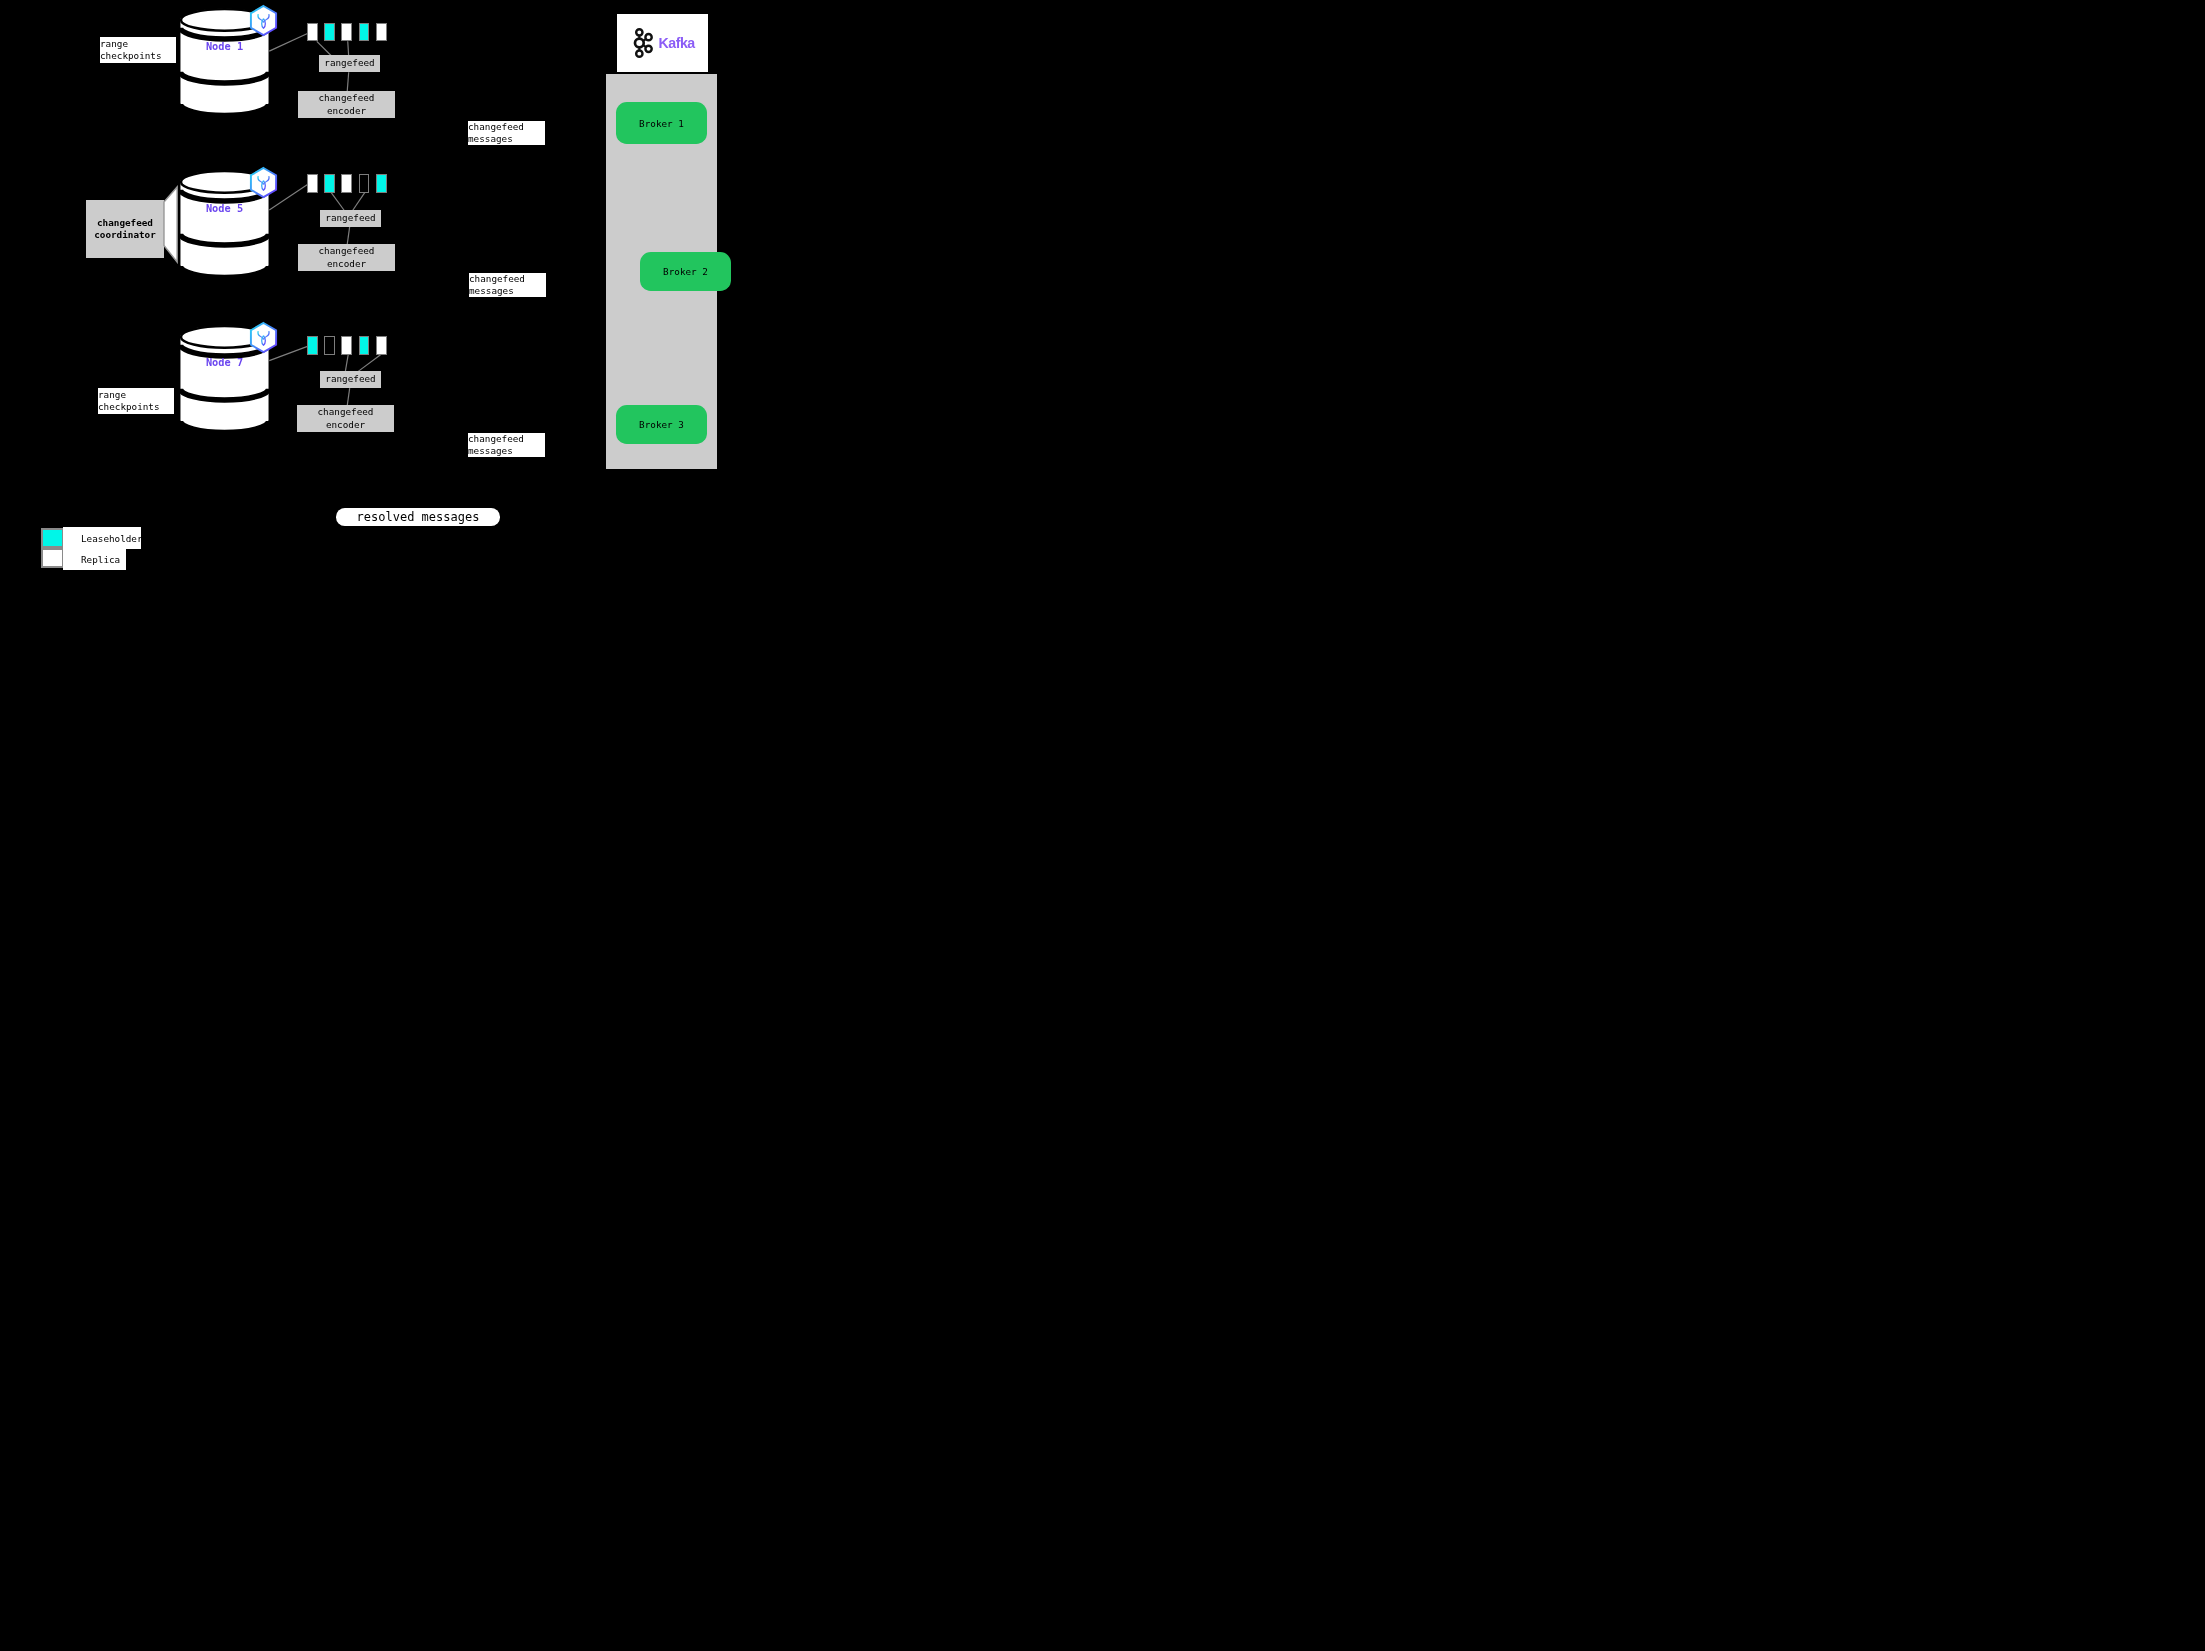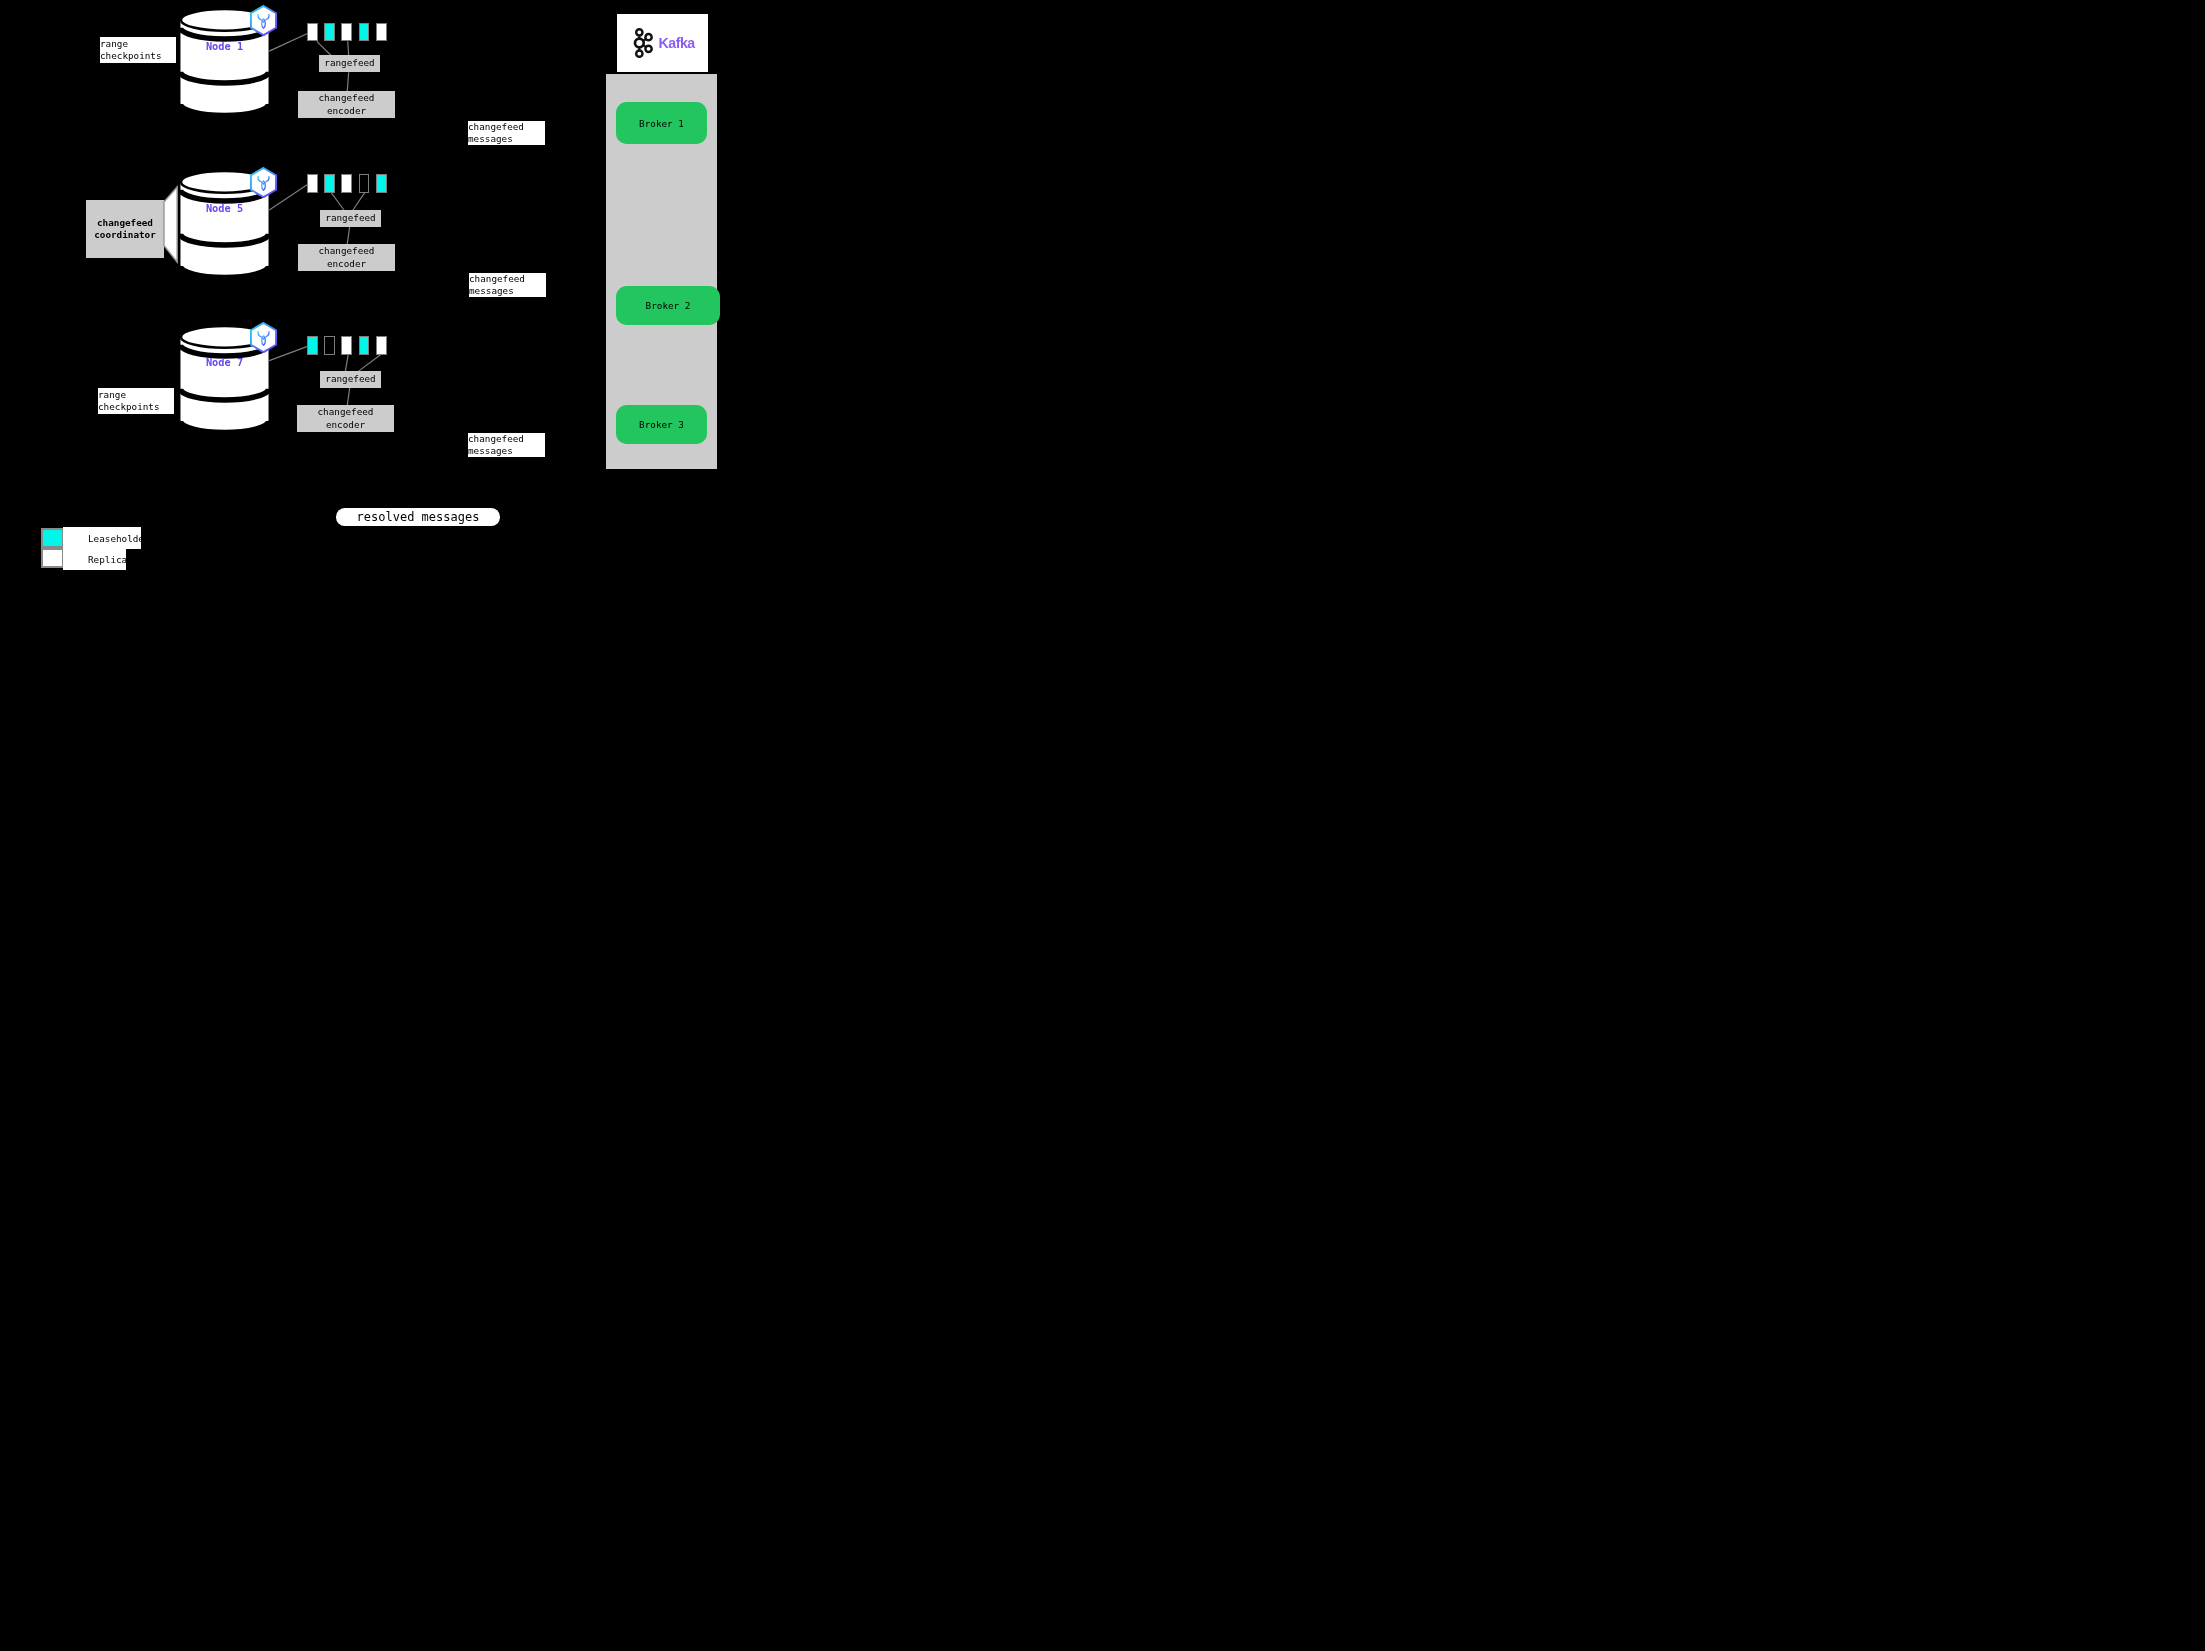--- a/index.html
+++ b/index.html
@@ -38,21 +38,21 @@
   .broker{
     background:#22c55e;border-radius:10.8px;color:#000;font-size:9.3px;
     display:flex;align-items:center;justify-content:center;
   }
   
   .pill{background:#fff;border-radius:8.8px;color:#000;font-size:12px;
     display:flex;align-items:center;justify-content:center;}
   .legend-swatch{width:22.6px;height:20px;border:2px solid var(--swatch-border,#8a8a8a);box-sizing:border-box;}
   .legend-swatch.leaseholder{background:var(--leaseholder,#00f6e8);}
   .legend-swatch.replica{background:var(--replica,#fff);}
-  .legend-label{background:#fff;color:#000;font-size:9.3px;display:flex;align-items:center;padding-left:25px;box-sizing:border-box;}
+  .legend-label{background:#fff;color:#000;font-size:9.3px;display:flex;align-items:center;padding-left:18px;box-sizing:border-box;}
 </style>
 </head>
 <body>
 
 <div id="canvas">
 
   <svg class="abs" style="left:0;top:0;" width="769" height="576" viewBox="0 0 1568 1174">
     <g stroke="#7f7f7f" stroke-width="2.4" fill="none">
 
       <path d="M549,104 L627,68"></path>
@@ -194,21 +194,21 @@
         <path d="M0,9 L0,15.5" stroke-width="4.5"></path>
         <path d="M8,-4.5 L13.3,-8" stroke-width="4.5"></path>
         <path d="M8,4.5 L13.3,8" stroke-width="4.5"></path>
       </g>
     </svg>
     <span class="kafka-brand">Kafka</span>
   </div>
 
   <div class="abs kafka-column" style="left:606px;top:74px;width:111px;height:395px;"></div>
   <div class="abs broker" style="left:616px;top:102px;width:91px;height:42px;">Broker 1</div>
-  <div class="abs broker" style="left:616px;top:252px;width:104px;height:39px;margin-top:34px;">Broker 2</div>
+  <div class="abs broker" style="left:640px;top:252px;width:91px;height:39px;">Broker 2</div>
   <div class="abs broker" style="left:616px;top:405px;width:91px;height:39px;">Broker 3</div>
 
   <div class="abs pill" style="left:336px;top:508px;width:164px;height:18px;">resolved messages</div>
 
   <div class="abs legend-swatch leaseholder" style="left:41px;top:528px;"></div>
   <div class="abs legend-swatch replica" style="left:41px;top:548px;"></div>
   <div class="abs legend-label" style="left:63px;top:527px;width:78px;height:22px;">Leaseholder</div>
   <div class="abs legend-label" style="left:63px;top:549px;width:63px;height:20.6px;">Replica</div>
 
 </div>

